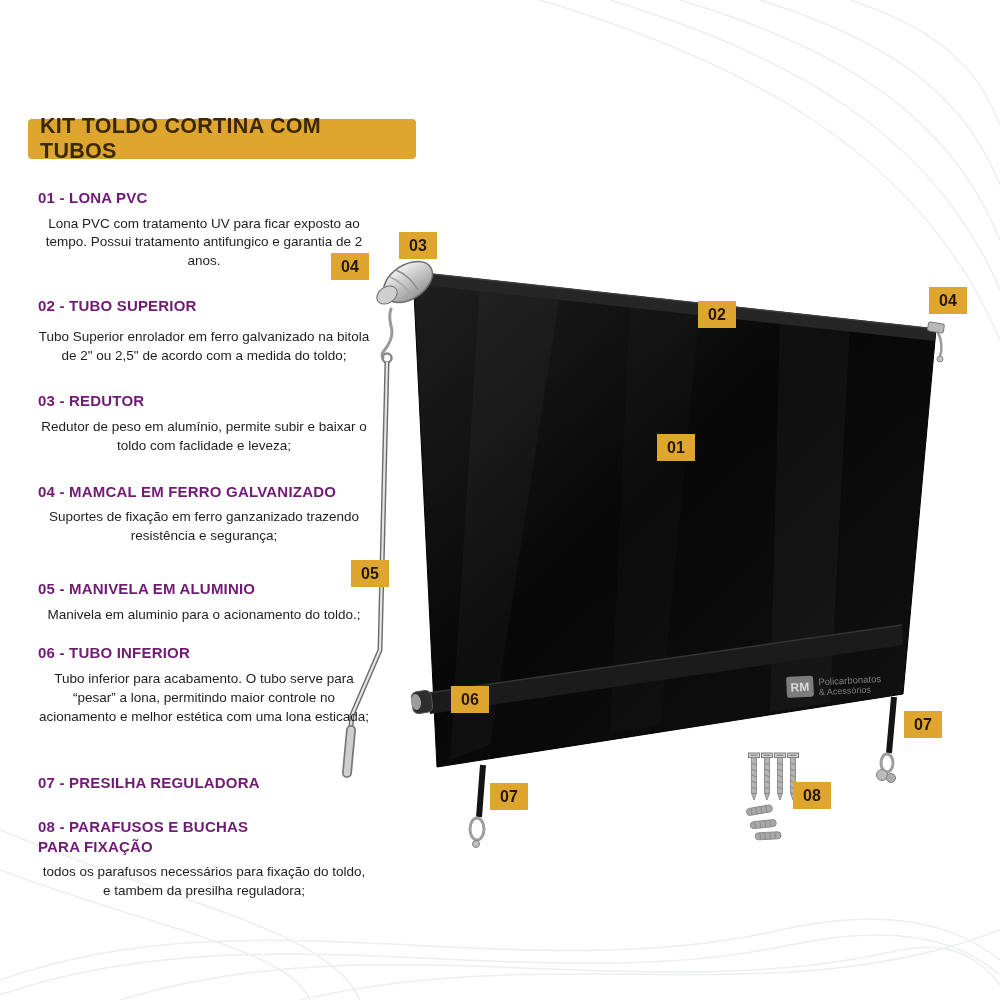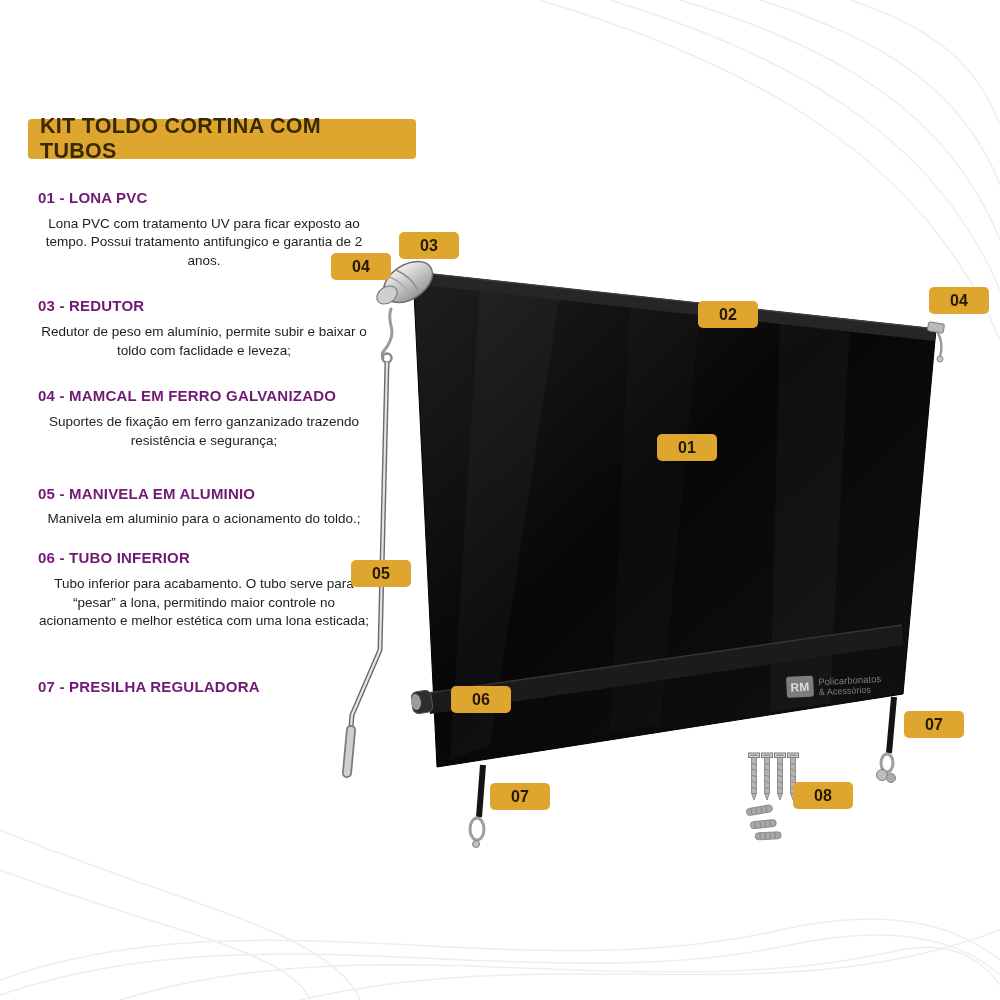--- a/index.html
+++ b/index.html
@@ -16,25 +16,25 @@
     font-size:21.5px; font-weight:600; letter-spacing:.3px; border-radius:4px; z-index:2;
   }
 
   .specs { position:absolute; left:38px; top:188px; width:332px; z-index:2; }
   .spec h3 { font-size:15px; font-weight:700; color:#701a75; margin-bottom:7px; letter-spacing:.2px; line-height:1.3; }
   .spec p  { font-size:13.5px; line-height:1.4; color:#1e1e1e;text-align:center; }
 
   .illustration { position:absolute; left:330px; top:225px; width:660px; height:645px; z-index:1; }
 
   .badge {
-    position:absolute; width:60px; height:27px;
+    position:absolute; width:38px; height:27px;
     background:var(--accent,#DFA62F); color:var(--badge-text,#241900);
     font-weight:700; font-size:16px;
     display:flex; align-items:center; justify-content:center;
-    border-radius:5px; z-index:3;
+    border-radius:0; z-index:3;
   }
 </style>
 </head>
 <body>
 
 <div class="stage">
 
   <svg class="bg-decor" viewBox="0 0 1000 1000">
     <g stroke="#eceef0" fill="none" stroke-width="1.5">
       <path d="M540 0 C740 60 920 150 1000 340"></path>
@@ -52,37 +52,45 @@
   </svg>
 
   <div class="title-banner">KIT TOLDO CORTINA COM TUBOS</div>
 
   <div class="specs">
     <section class="spec" style="margin-bottom:25px">
       <h3>01 - LONA PVC</h3>
       <p>Lona PVC com tratamento UV para ficar exposto ao tempo. Possui tratamento antifungico e garantia de 2 anos.</p>
     </section>
     <section class="spec" style="margin-bottom:26px">
+      <h3 style="margin-bottom:12px">02 - TUBO SUPERIOR</h3>
+      <p>Tubo Superior enrolador em ferro galvanizado na bitola de 2" ou 2,5" de acordo com a medida do toldo;</p>
+    </section>
+    <section class="spec" style="margin-bottom:26px">
       <h3>03 - REDUTOR</h3>
       <p>Redutor de peso em alumínio, permite subir e baixar o toldo com faclidade e leveza;</p>
     </section>
     <section class="spec" style="margin-bottom:33px">
       <h3>04 - MAMCAL  EM FERRO GALVANIZADO</h3>
       <p>Suportes de fixação em ferro ganzanizado trazendo resistência e segurança;</p>
     </section>
     <section class="spec" style="margin-bottom:19px">
       <h3>05 - MANIVELA EM ALUMINIO</h3>
       <p>Manivela em aluminio para o acionamento do toldo.;</p>
     </section>
     <section class="spec" style="margin-bottom:46px">
       <h3>06 - TUBO INFERIOR</h3>
       <p>Tubo inferior para acabamento. O tubo serve para “pesar” a lona, permitindo maior controle no acionamento e melhor estética com uma lona esticada;</p>
     </section>
     <section class="spec" style="margin-bottom:25px">
       <h3>07 - PRESILHA REGULADORA</h3>
+    </section>
+    <section class="spec" style="margin-bottom:0">
+      <h3 style="max-width:250px">08 - PARAFUSOS E BUCHAS PARA FIXAÇÃO</h3>
+      <p>todos os parafusos necessários para fixação do toldo, e tambem da presilha reguladora;</p>
     </section>
   </div>
 
   <svg class="illustration" viewBox="0 0 660 645">
     <defs>
       <linearGradient id="canvasGrad" x1="0" y1="0" x2="1" y2="1">
         <stop offset="0" stop-color="#1f1f1f"></stop>
         <stop offset="0.45" stop-color="#070707"></stop>
         <stop offset="1" stop-color="#121212"></stop>
       </linearGradient>

